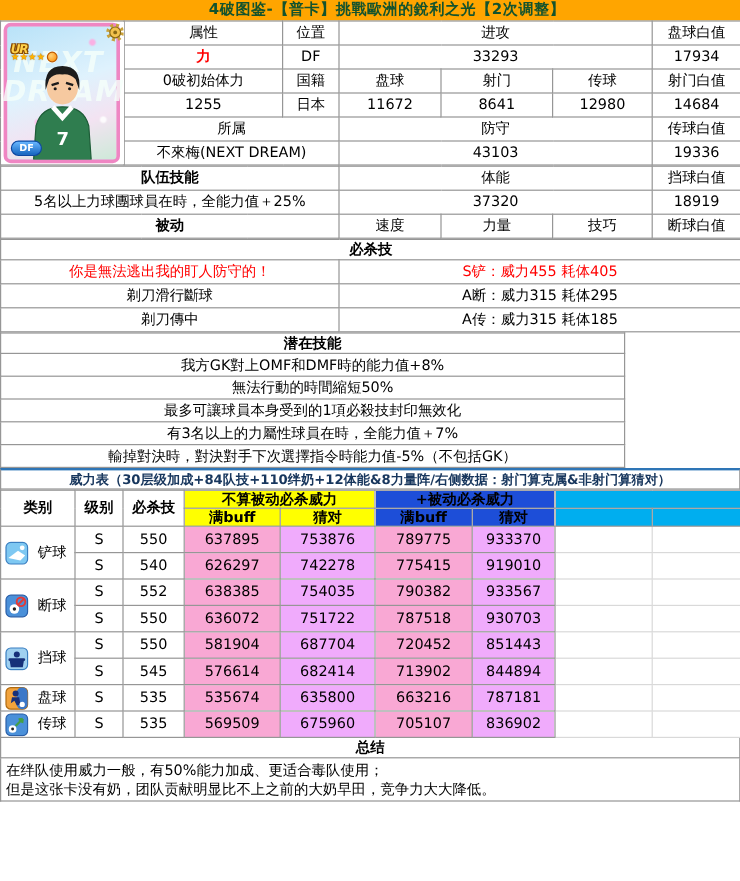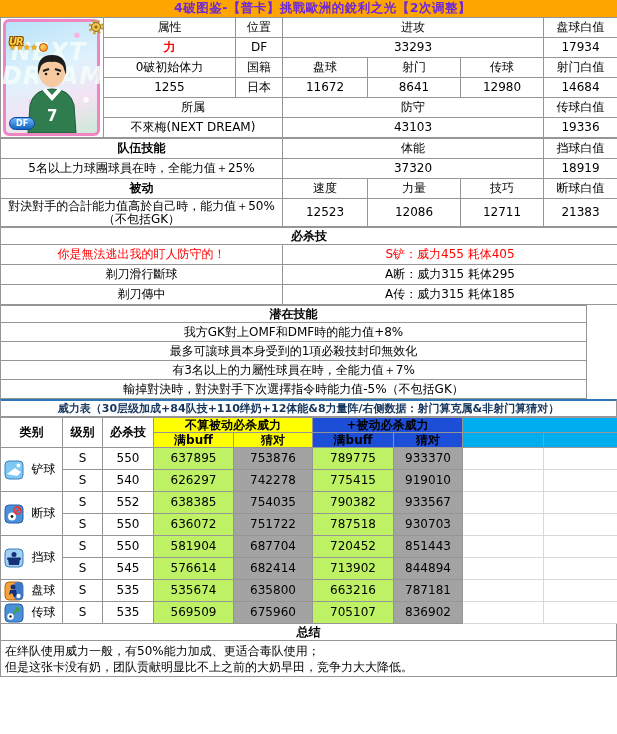--- a/index.html
+++ b/index.html
@@ -1,20 +1,20 @@
 <!DOCTYPE html>
 <html><head>
 <meta charset="utf-8">
 <style>
   html,body{margin:0;padding:0;}
   body{width:617px;height:734px;background:#fff;color:#000;
        font-family:"DejaVu Sans","Liberation Sans",sans-serif;font-size:12px;}
-  .titlebar{height:17px;background:#FFA500;color:#6d28d9;font-weight:bold;font-size:12.5px;
+  .titlebar{height:17px;background:#FFA500;color:#14532d;font-weight:bold;font-size:12.5px;
             display:flex;align-items:center;justify-content:center;letter-spacing:.5px;padding-left:28px;}
-  table{border-collapse:collapse;table-layout:fixed;width:587px;}
+  table{border-collapse:collapse;table-layout:fixed;width:521px;}
   td{border:1px solid #969696;text-align:center;vertical-align:middle;padding:0 1px;
      overflow:hidden;white-space:nowrap;font-size:12px;line-height:13px;}
   .h20 td{height:19px;}
   .h28 td{height:27px;}
   .wrap{white-space:normal !important;}
   .bold{font-weight:bold;}
   .red{color:#FF0000;}
   
   .cardcell{position:relative;background:#fff;padding:0;}
   .card{position:absolute;top:1px;left:2px;width:91px;height:111px;border:3px solid #EF86C3;
@@ -44,22 +44,22 @@
   .gear{position:absolute;top:-3px;right:-7px;}
   
   .pt-title{height:15px;border:1px solid #969696;border-top:2px solid #2E75B6;
             display:flex;align-items:center;justify-content:center;color:#17365D;
             font-weight:bold;font-size:11px;white-space:nowrap;}
   .pth td{height:14px;font-weight:bold;}
   .ptd td{height:21px;}
   .yellow{background:#FFFF00;}
   .orange{background:#1d4ed8;}
   .cyan{background:#00AEEF;}
-  .gray{background:#a3a3a3;}
-  .lblue{background:#bef264;}
+  .gray{background:#f0abfc;}
+  .lblue{background:#f9a8d4;}
   .empty{border-color:#D9D9D9;}
   .catflex{display:flex;align-items:center;gap:2px;padding-left:2px;}
   .catflex span{flex:1;text-align:center;}
   
   .sum-head{height:16px;border:1px solid #969696;border-top:none;display:flex;align-items:center;
             justify-content:center;font-weight:bold;}
   .sum-body{height:31px;border:1px solid #969696;border-top:none;padding:2px 4px;
             line-height:16px;text-align:left;}
 </style>
 </head>
@@ -169,27 +169,20 @@
       <td colspan="3">37320</td>
       <td>18919</td>
     </tr>
     <tr class="h20">
       <td colspan="3" class="bold">被动</td>
       <td>速度</td>
       <td>力量</td>
       <td>技巧</td>
       <td>断球白值</td>
     </tr>
-    <tr class="h28">
-      <td colspan="3" class="wrap">對決對手的合計能力值高於自己時，能力值＋50%（不包括GK）</td>
-      <td>12523</td>
-      <td>12086</td>
-      <td>12711</td>
-      <td>21383</td>
-    </tr>
   </tbody>
     </table>
 
   <table>
     <colgroup>
         <col style="width:282px">
         <col style="width:335px">
       </colgroup>
     <tbody>
         <tr>
@@ -210,20 +203,23 @@
   </tbody>
     </table>
 
   <table>
     <tbody>
         <tr>
           <td class="bold" style="height:16px">潜在技能</td>
         </tr>
     <tr>
           <td style="height:18px">我方GK對上OMF和DMF時的能力值+8%</td>
+        </tr>
+    <tr>
+          <td style="height:18px">無法行動的時間縮短50%</td>
         </tr>
     <tr>
           <td style="height:18px">最多可讓球員本身受到的1項必殺技封印無效化</td>
         </tr>
     <tr>
           <td style="height:18px">有3名以上的力屬性球員在時，全能力值＋7%</td>
         </tr>
     <tr>
           <td style="height:18px">輸掉對決時，對決對手下次選擇指令時能力值-5%（不包括GK）</td>
         </tr>

